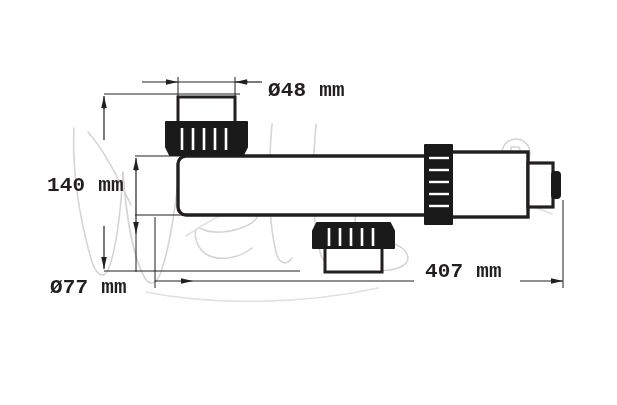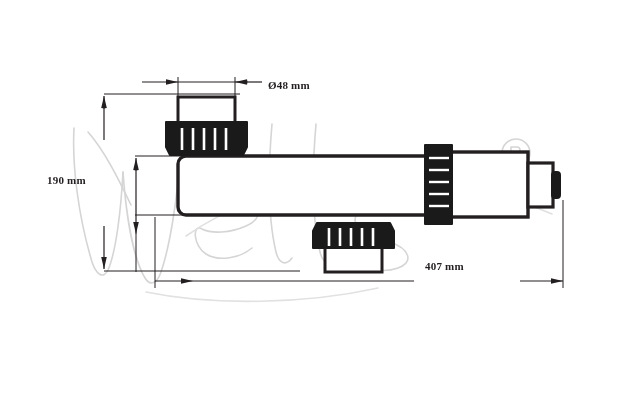--- a/index.html
+++ b/index.html
@@ -19,22 +19,22 @@
   }
   #drawing {
     position: absolute;
     left: 0;
     top: 0;
     width: 617px;
     height: 405px;
   }
   .dim-label {
     position: absolute;
-    font-family: Liberation Serif, serif;
-    font-size: 11px;
+    font-family: Liberation Mono, monospace;
+    font-size: 21px;
     font-weight: 600;
     color: #231f20;
     white-space: nowrap;
     letter-spacing: 0.2px;
   }
   #label-d48  { left: 268px; top: 79px; }
   #label-190  { left: 47px;  top: 174px; }
   #label-d77  { left: 50px;  top: 276px; }
   #label-407  { left: 425px; top: 260px; }
 </style>
@@ -183,18 +183,19 @@
     </g>
 
     <g>
       <rect x="552" y="172" width="8" height="26" rx="3" fill="#1a1a1a" stroke="#1a1a1a" stroke-width="2"></rect>
     </g>
 
   </svg>
 
   <div class="dim-label" id="label-d48">Ø48 mm</div>
 
-  <div class="dim-label" id="label-190">190 mm</div>
-
+  <div class="dim-label" id="label-190">140 mm</div>
+
+  <div class="dim-label" id="label-d77">Ø77 mm</div>
 
   <div class="dim-label" id="label-407">407 mm</div>
 
 </div>
 
 </body></html>

